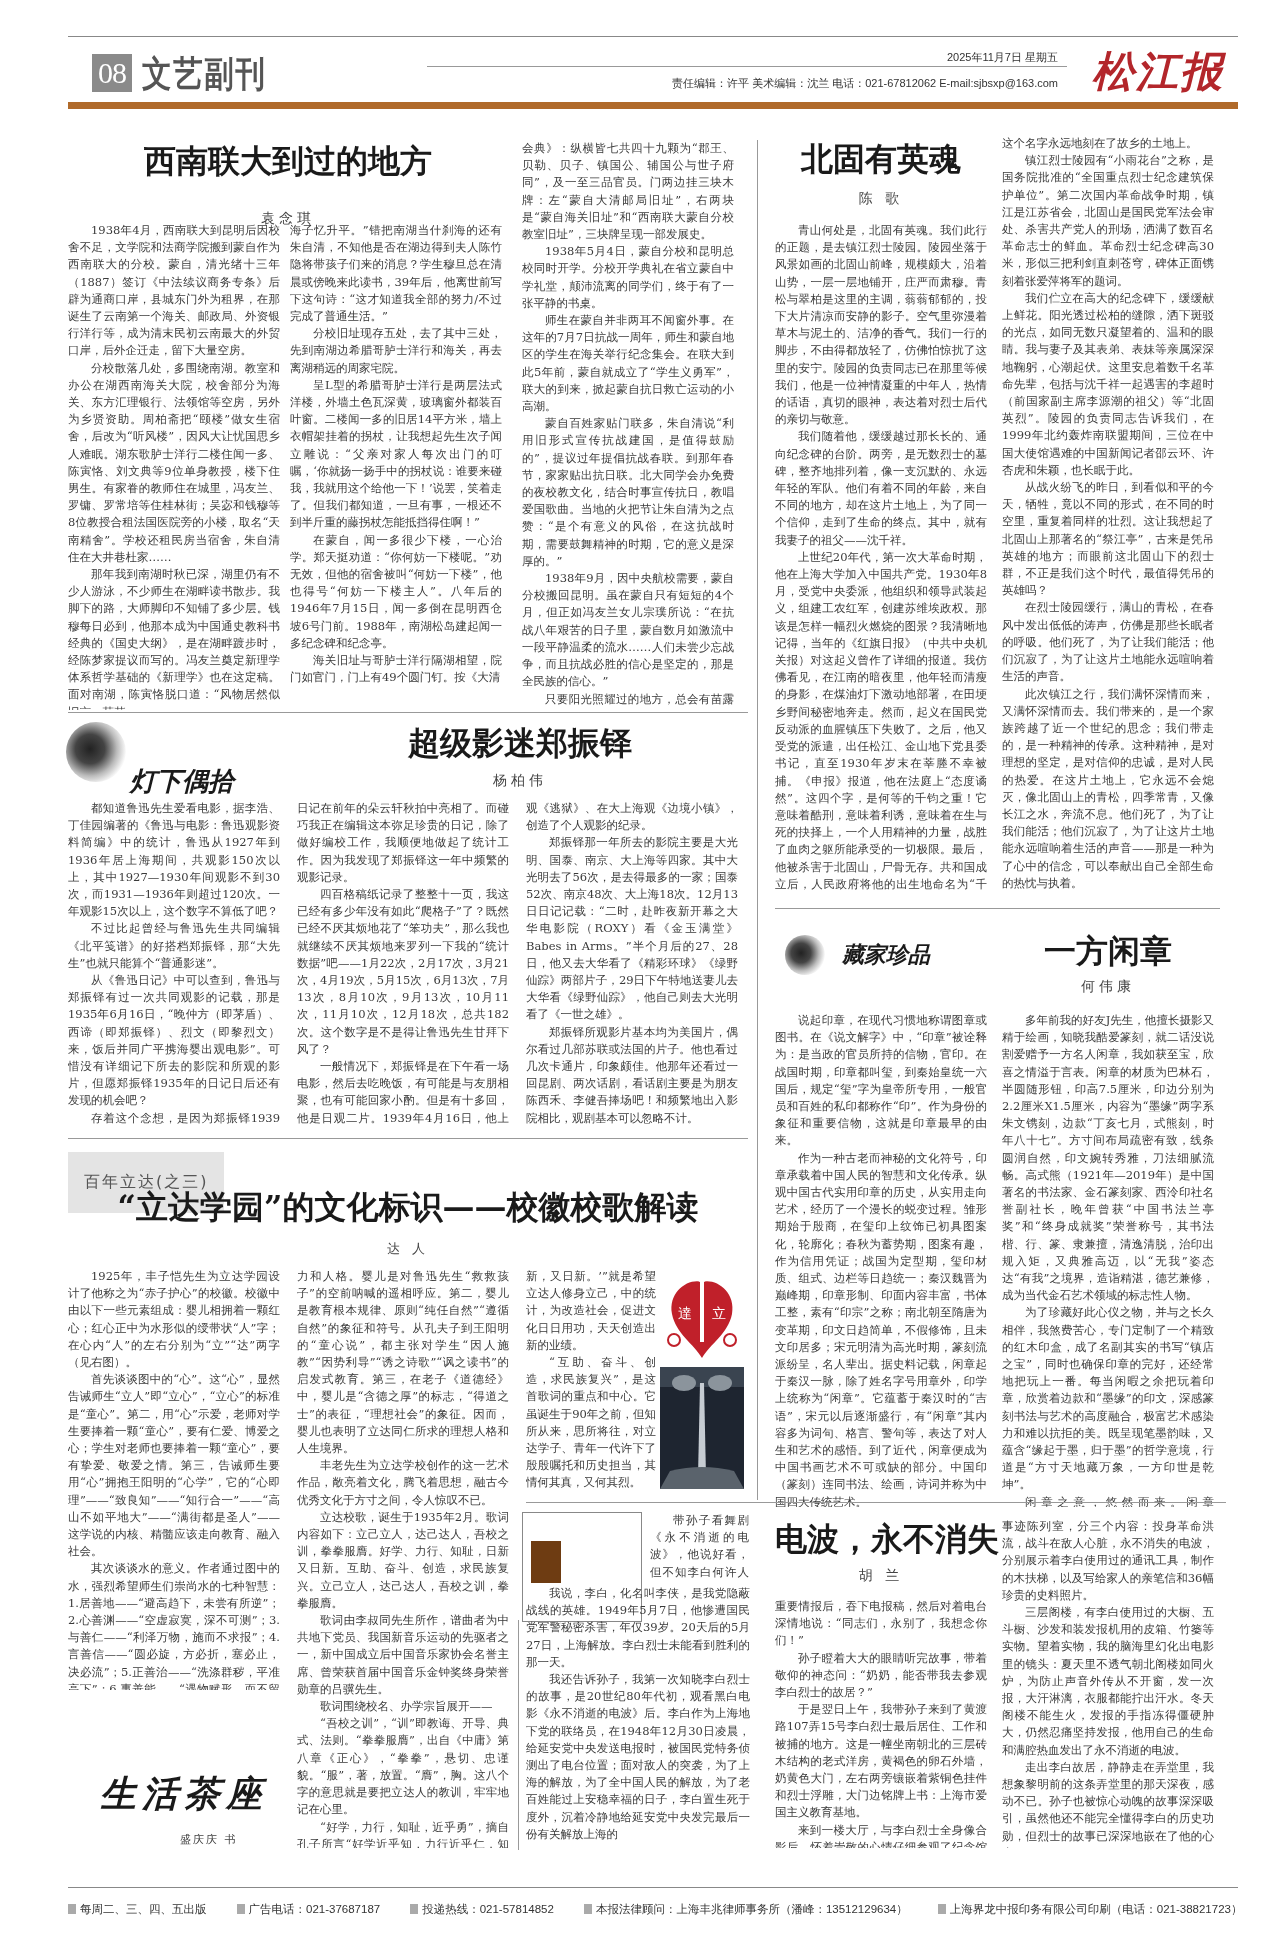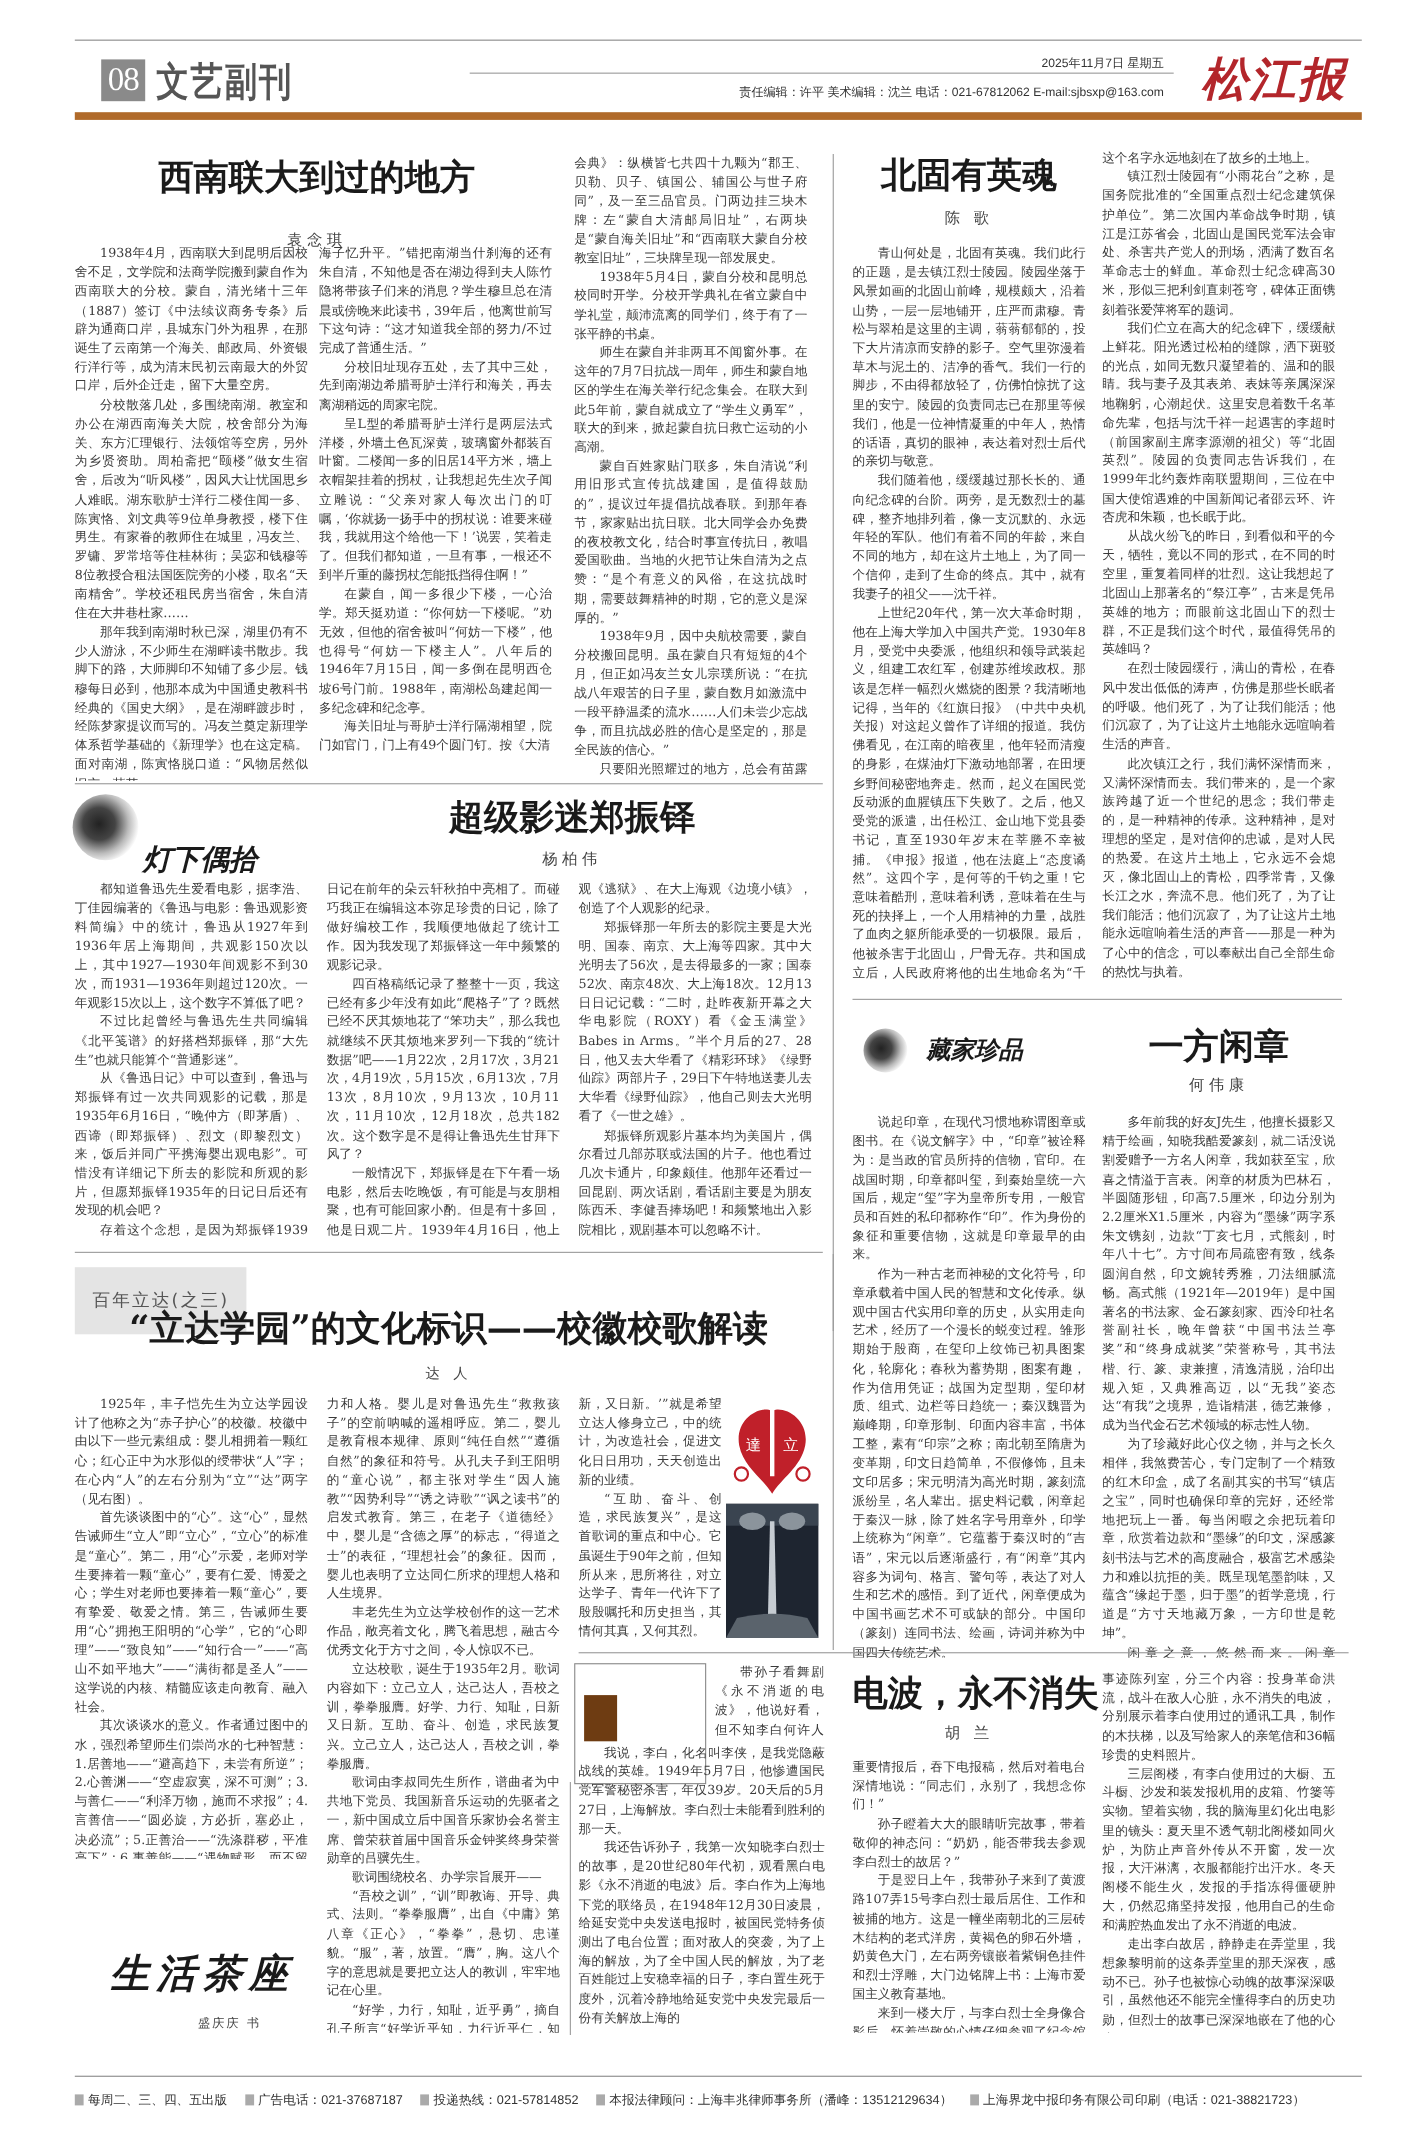--- a/index.html
+++ b/index.html
@@ -20,21 +20,21 @@
   .byline { font-family: "DejaVu Serif", serif; color: #444; text-align: center; letter-spacing: 4px; }
   .col { font-size: 11.5px; line-height: 17.2px; color: #3a3a3a; text-align: justify; overflow: hidden; }
   .col p { text-indent: 2em; }
   .col p.cont { text-indent: 0; }
   .vrule { width: 1px; background: #999; }
   .hrule { height: 1px; background: #999; }
   .column-logo { font-family: "DejaVu Serif", serif; font-style: italic; color: #1a1a1a; font-weight: bold; }
   .logo-brush { border-radius: 50%; background: radial-gradient(circle at 40% 45%, #222 0%, #444 30%, #bbb 55%, #fff 75%); }
   .series-tag { background: #e4e4e4; color: #555; font-size: 16px; padding: 20px 16px; letter-spacing: 2px; font-family: "DejaVu Sans", sans-serif; }
   .emblem { background: #fff; }
-  .footer { font-family: "Liberation Sans", sans-serif; font-size: 11.5px; color: #333; display: flex; gap: 16px; }
+  .footer { font-family: "Liberation Sans", sans-serif; font-size: 11.5px; color: #333; display: flex; gap: 30px; }
   .footer span::before { content: ""; display: inline-block; width: 8px; height: 10px; background: #aaa; margin-right: 4px; vertical-align: -1px; }
   .brown-block { background: #6e3c12; }
   .box-border { border: 1px solid #888; }
 </style>
 </head>
 <body>
 
 <div class="abs topline"></div>
 <div class="abs page-no">08</div>
 <div class="abs section-title">文艺副刊</div>

